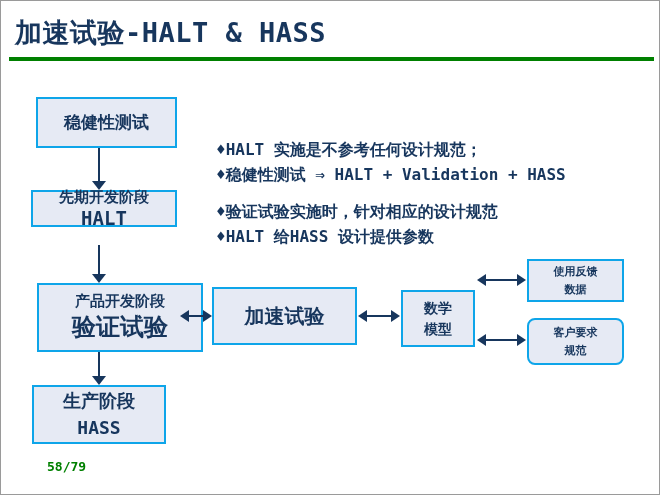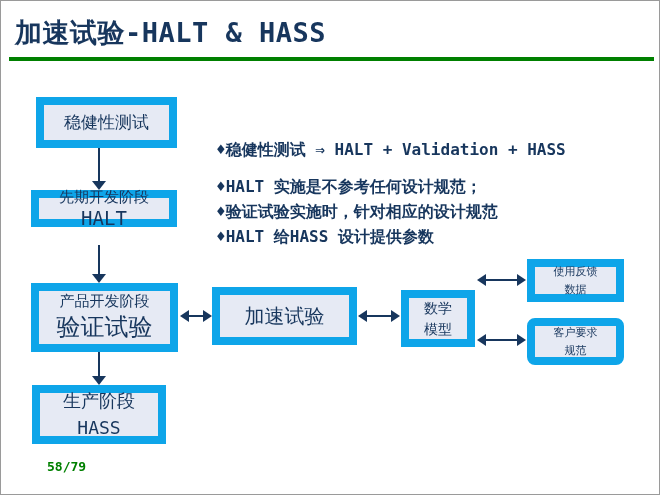--- a/index.html
+++ b/index.html
@@ -16,31 +16,31 @@
     position:absolute; left:14px; top:14px;
     font-size:27px; font-weight:bold; color:#17365D;
     letter-spacing:0.5px; white-space:nowrap;
   }
   .title-rule {
     position:absolute; left:8px; top:56px; width:645px; height:4px;
     background:#008000;
   }
 
   .fbox {
-    position:absolute; background:#E6EAF4; border:8px solid #0ea5e9;
-    color:#17365D; font-weight:normal; text-align:center;
+    position:absolute; background:#E6EAF4; border:2px solid #0ea5e9;
+    color:#17365D; font-weight:bold; text-align:center;
     display:flex; flex-direction:column; align-items:center; justify-content:center;
   }
   .fbox span { display:block; white-space:nowrap; }
 
   #box-robust   { left:35px;  top:96px;  width:141px; height:51px; font-size:17px; }
   #box-halt     { left:30px;  top:189px; width:146px; height:37px; }
   #box-halt .ls { font-size:15px; }
   #box-halt .lb { font-size:19px; }
-  #box-validate { left:30px;  top:282px; width:147px; height:69px; }
+  #box-validate { left:36px;  top:282px; width:166px; height:69px; }
   #box-validate .ls { font-size:15px; }
   #box-validate .lb { font-size:24px; }
   #box-hass     { left:31px;  top:384px; width:134px; height:59px; font-size:18px; line-height:1.45; }
   #box-accel    { left:211px; top:286px; width:145px; height:58px; font-size:20px; }
   #box-math     { left:400px; top:289px; width:74px;  height:57px; font-size:14px; line-height:1.45; }
   #box-feedback { left:526px; top:258px; width:97px;  height:43px; font-size:11px; line-height:1.6; }
   #box-customer { left:526px; top:317px; width:97px;  height:47px; font-size:11px; line-height:1.6;border-radius:8px; }
 
   .bullets {
     position:absolute; left:215px; top:136px; width:445px;
@@ -96,22 +96,22 @@
     <span>使用反馈</span>
     <span>数据</span>
   </div>
 
   <div class="fbox" id="box-customer">
     <span>客户要求</span>
     <span>规范</span>
   </div>
 
   <div class="bullets">
+    <div class="bullet">♦HALT 实施是不参考任何设计规范；</div>
     <div class="bullet b1">♦稳健性测试 ⇒ HALT + Validation + HASS</div>
-    <div class="bullet">♦HALT 实施是不参考任何设计规范；</div>
     <div class="bullet">♦验证试验实施时，针对相应的设计规范</div>
     <div class="bullet">♦HALT 给HASS 设计提供参数</div>
   </div>
 
   <svg class="arrows" width="660" height="495" viewBox="0 0 660 495" stroke="#17365D" fill="#17365D" stroke-width="2">
     <g>
       <line x1="98" y1="147" x2="98" y2="180"></line>
       <polygon points="91,180 105,180 98,189" stroke="none"></polygon>
     </g>
     <g>

